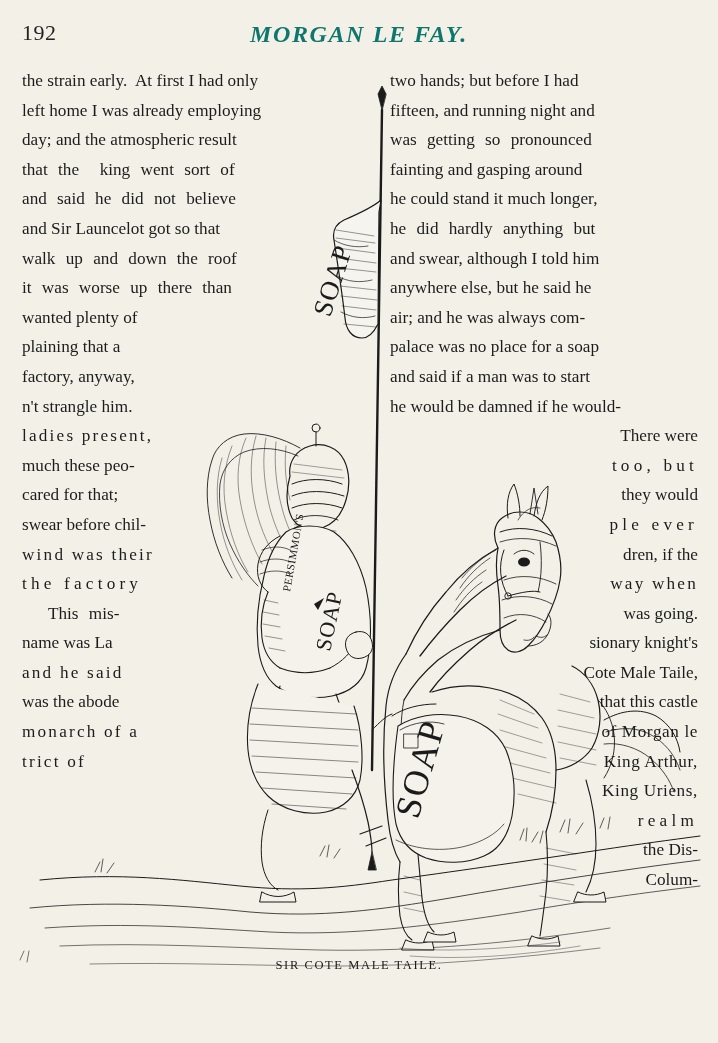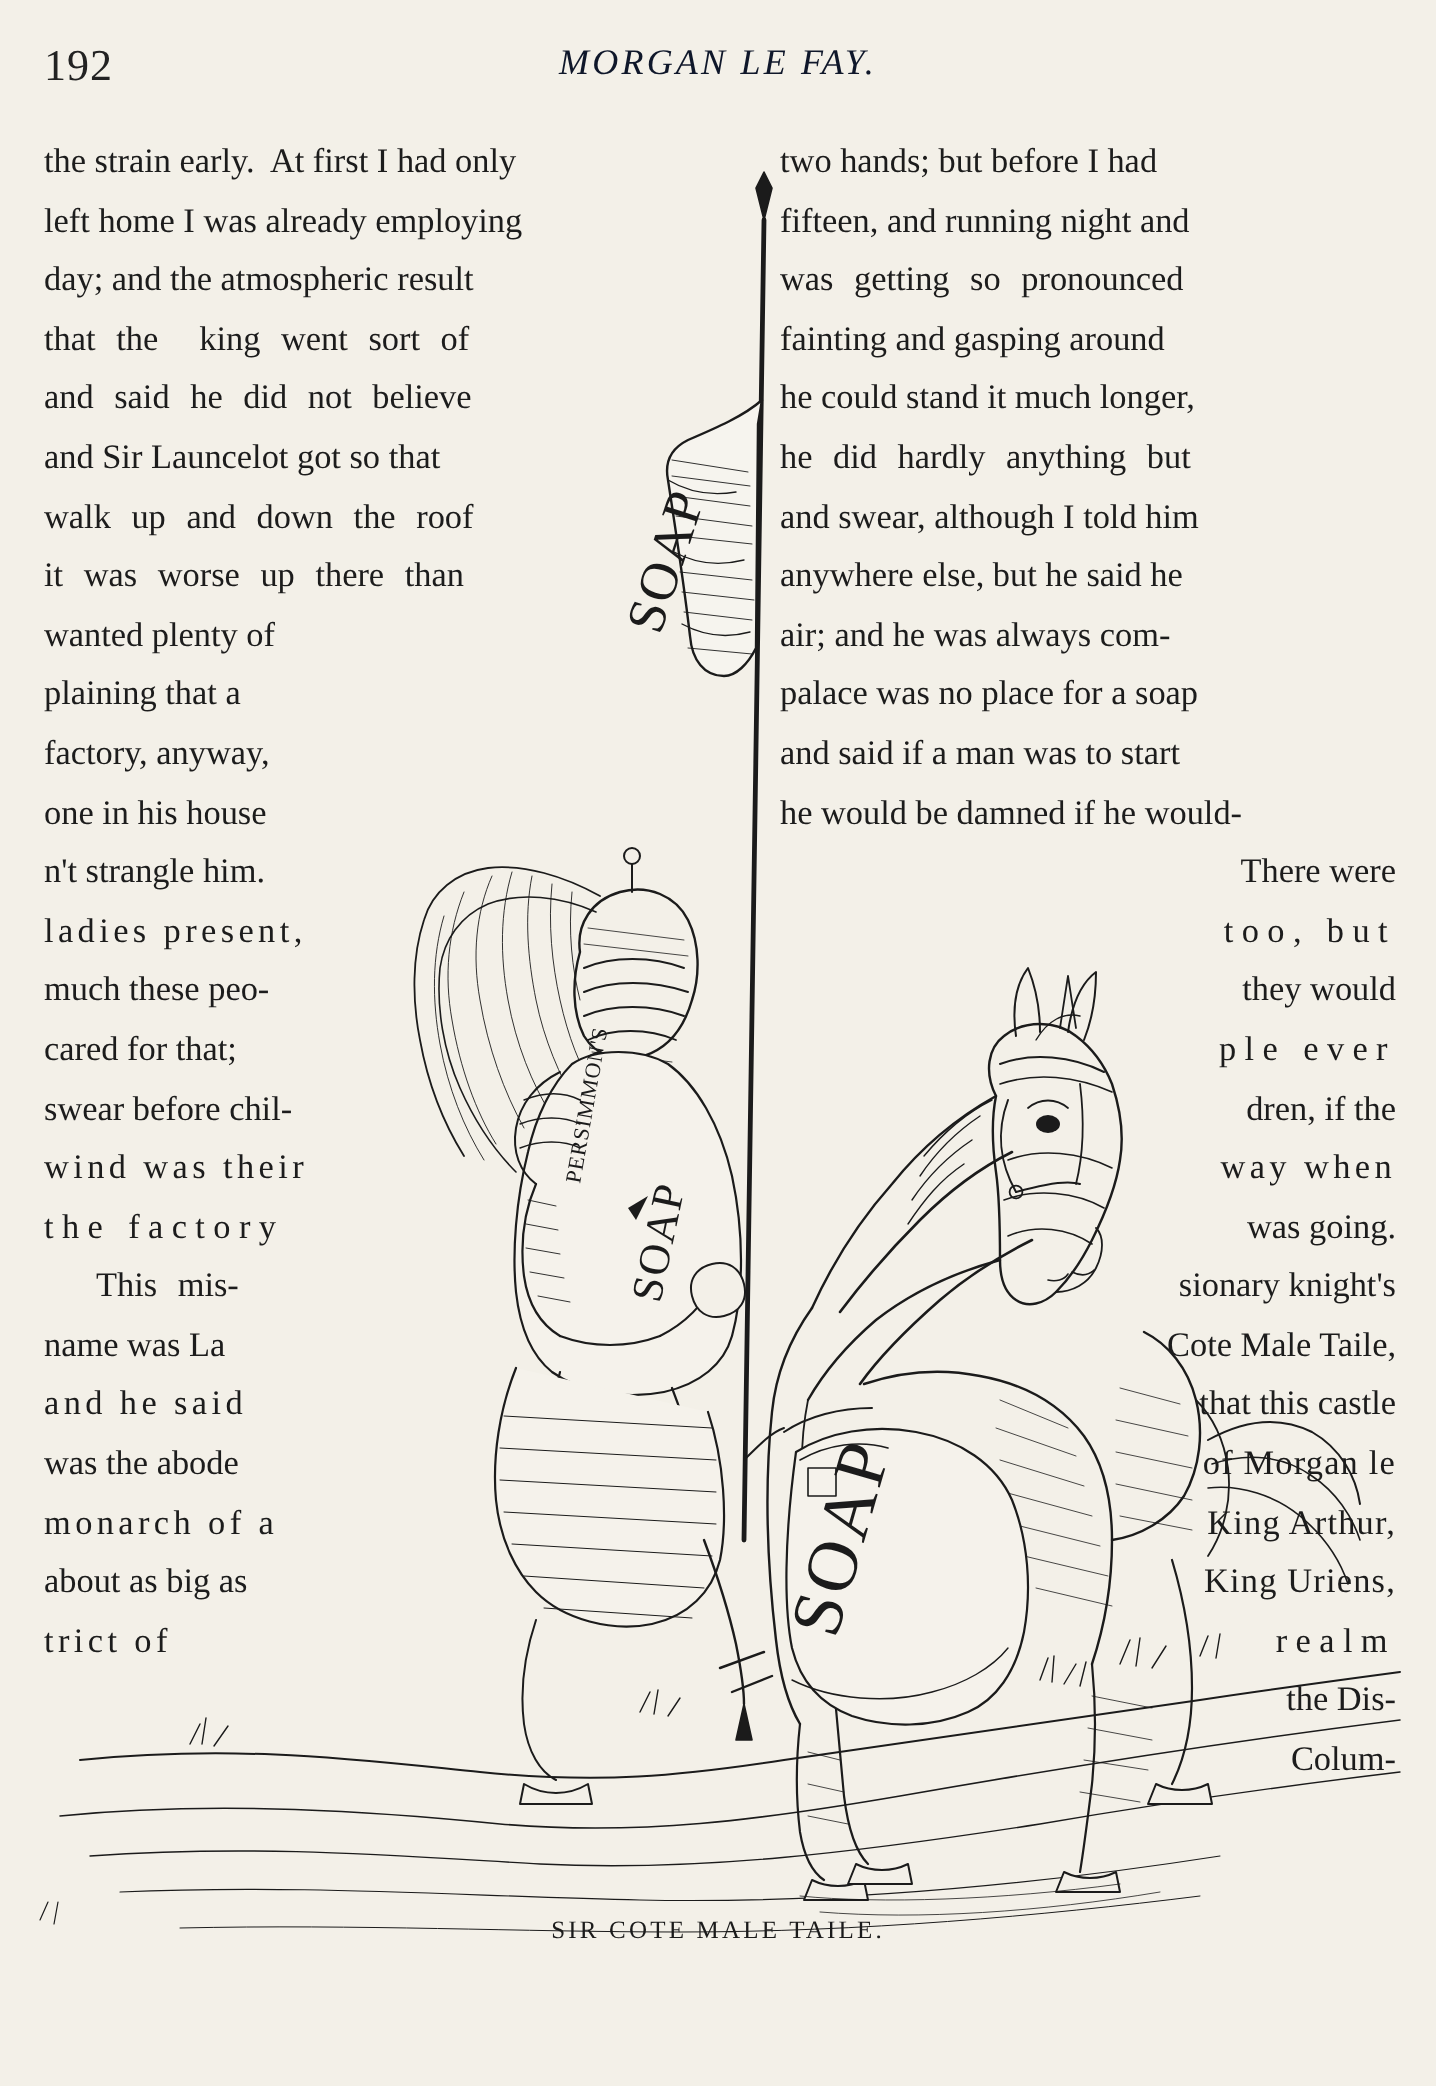--- a/index.html
+++ b/index.html
@@ -38,24 +38,24 @@
     letter-spacing: 0.5px;
     color: #222;
   }
   .running-head {
     position: absolute;
     left: 0;
     right: 0;
     top: 1px;
     text-align: center;
     font-style: italic;
-    font-weight: normal;
-    font-size: 18px;
+    font-weight: bold;
+    font-size: 24px;
     letter-spacing: 1.6px;
-    color: #0f172a;
+    color: #0f766e;
   }
 
   
   .col {
     position: absolute;
     top: 66px;
     font-size: 17.2px;
     line-height: 29.6px;
     color: #1c1c1c;
   }
@@ -136,34 +136,32 @@
     <span class="ln">left home I was already employing</span>
     <span class="ln">day; and the atmospheric result</span>
     <span class="ln wide-word">that the  king went sort of</span>
     <span class="ln wide-word">and said he did not believe</span>
     <span class="ln">and Sir Launcelot got so that</span>
     <span class="ln wide-word">walk up and down the roof</span>
     <span class="ln wide-word">it was worse up there than</span>
     <span class="ln">wanted plenty of</span>
     <span class="ln">plaining that a</span>
     <span class="ln">factory, anyway,</span>
-    <span class="ln">one in his house</span>
     <span class="ln">n't strangle him.</span>
     <span class="ln sp2">ladies present,</span>
     <span class="ln">much these peo-</span>
     <span class="ln">cared for that;</span>
     <span class="ln">swear before chil-</span>
     <span class="ln sp2">wind was their</span>
     <span class="ln sp3">the factory</span>
     <span class="ln indent wide-word">This mis-</span>
     <span class="ln">name was La</span>
     <span class="ln sp2">and he said</span>
     <span class="ln">was the abode</span>
     <span class="ln sp2">monarch of a</span>
-    <span class="ln">about as big as</span>
     <span class="ln sp2">trict of</span>
   </div>
 
   <div class="col col-right">
     <span class="ln">two hands; but before I had</span>
     <span class="ln">fifteen, and running night and</span>
     <span class="ln wide-word">was getting so pronounced</span>
     <span class="ln">fainting and gasping around</span>
     <span class="ln">he could stand it much longer,</span>
     <span class="ln wide-word">he did hardly anything but</span>

